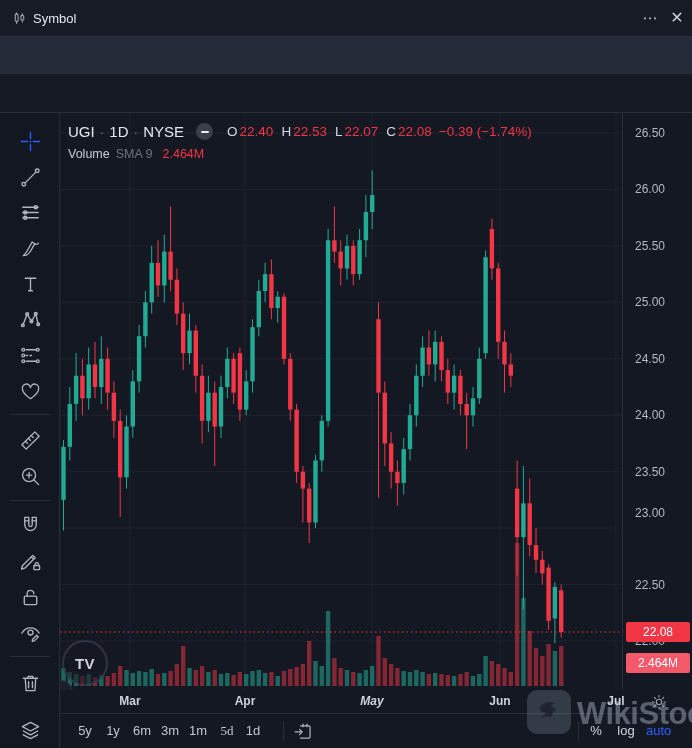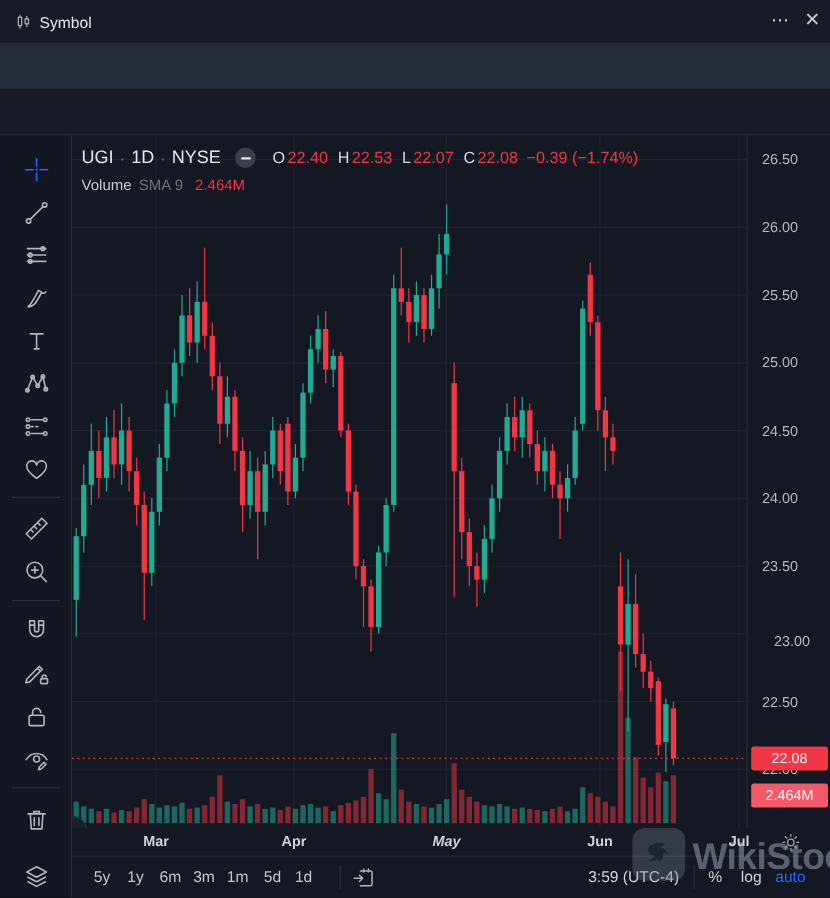--- a/index.html
+++ b/index.html
@@ -570,32 +570,33 @@
         <span class="lab">C</span>
           <span class="val">22.08</span>
         <span class="chg">−0.39 (−1.74%)</span>
       </span>
     </div>
     <div class="abs legend2">
       <span style="color:#c6cbd5">Volume</span>
       <span style="color:#6e7480;margin-left:6px">SMA 9</span>
       <span style="color:#f23645;margin-left:10px">2.464M</span>
     </div>
+    <div class="abs tvlogo">TV</div>
     <div class="abs collapse-tab">‹</div>
   </div>
 
   <div class="abs paxis" id="paxis">
       <div class="abs ptick" style="top: 13px;">26.50</div>
       <div class="abs ptick" style="top: 69.45px;">26.00</div>
       <div class="abs ptick" style="top: 125.9px;">25.50</div>
       <div class="abs ptick" style="top: 182.35px;">25.00</div>
       <div class="abs ptick" style="top: 238.8px;">24.50</div>
       <div class="abs ptick" style="top: 295.25px;">24.00</div>
       <div class="abs ptick" style="top: 351.7px;">23.50</div>
-      <div class="abs ptick" style="top: 414px; text-align: center;">23.00</div>
+      <div class="abs ptick" style="top: 393px;">23.00</div>
       <div class="abs ptick" style="top: 464.6px;">22.50</div>
       <div class="abs ptick" style="top: 521.05px;">22.00</div>
       <div class="abs badge" style="top: 509.018px; background: rgb(242, 54, 69);">22.08</div>
       <div class="abs badge" style="top: 540px; background: rgb(244, 89, 106);">2.464M</div>
     </div>
 
   <div class="abs taxis" id="taxis">
       <div class="abs mtick" style="left: 50px;">Mar</div>
       <div class="abs mtick" style="left: 165px;">Apr</div>
       <div class="abs mtick" style="left: 292px; font-style: italic;">May</div>
@@ -610,32 +611,31 @@
       </svg>
   </span>
 
   <div class="abs bottombar">
     <div id="ranges">
         <div class="abs range-btn" style="left: 11px; width: 28px;">5y</div>
         <div class="abs range-btn" style="left: 39px; width: 28px;">1y</div>
         <div class="abs range-btn" style="left: 68px; width: 28px;">6m</div>
         <div class="abs range-btn" style="left: 96px; width: 28px;">3m</div>
         <div class="abs range-btn" style="left: 124px; width: 28px;">1m</div>
-        <div class="abs range-btn" style="left: 153px; width: 28px;">5d</div>
+        <div class="abs range-btn" style="left: 153px; width: 28px; font-family: Liberation Serif, serif;">5d</div>
         <div class="abs range-btn" style="left: 179px; width: 28px;">1d</div>
       </div>
     <div class="abs bsep" style="left:223px"></div>
     <div class="abs tbtn icon" style="left:230px;top:6px;width:26px;height:22px">
       <svg width="21" height="21" viewBox="0 0 24 24">
           <path d="M8.5 5.5H18a1.5 1.5 0 0 1 1.5 1.5v11A1.5 1.5 0 0 1 18 19.5H8.5"></path>
           <path d="M11.5 3.5v3M16 3.5v3"></path>
           <path d="M2.5 12.5h8M7.5 9.5l3 3-3 3"></path>
         </svg>
     </div>
-    <div class="abs btext" style="left:380px;width:126px;text-align:right">3:59 (UTC-4)</div>
     <div class="abs bsep" style="left:518px"></div>
     <div class="abs btext" style="left:527px;width:18px;text-align:center">%</div>
     <div class="abs btext" style="left:551px;width:30px;text-align:center">log</div>
     <div class="abs btext" style="left:586px;width:40px;color:#2962ff">auto</div>
   </div>
 
   <div class="abs wm wm-logo">
     <svg width="34" height="34" viewBox="0 0 24 24" style="fill:rgba(28,33,44,.85)">
       <path d="M5.5 9c1.5-3.5 6.5-5 10.5-3l-3.2 1.6c2.4.4 3.9 2 4.2 4.2l-2.6-1c.7 2.2-.2 4.4-2.3 5.6l-.6-2.1c-1.3 1.7-3.9 2-5.6 1 2-.1 3.2-1.1 3.6-2.7C7.2 12.8 5.6 11 5.5 9z"></path>
     </svg>

